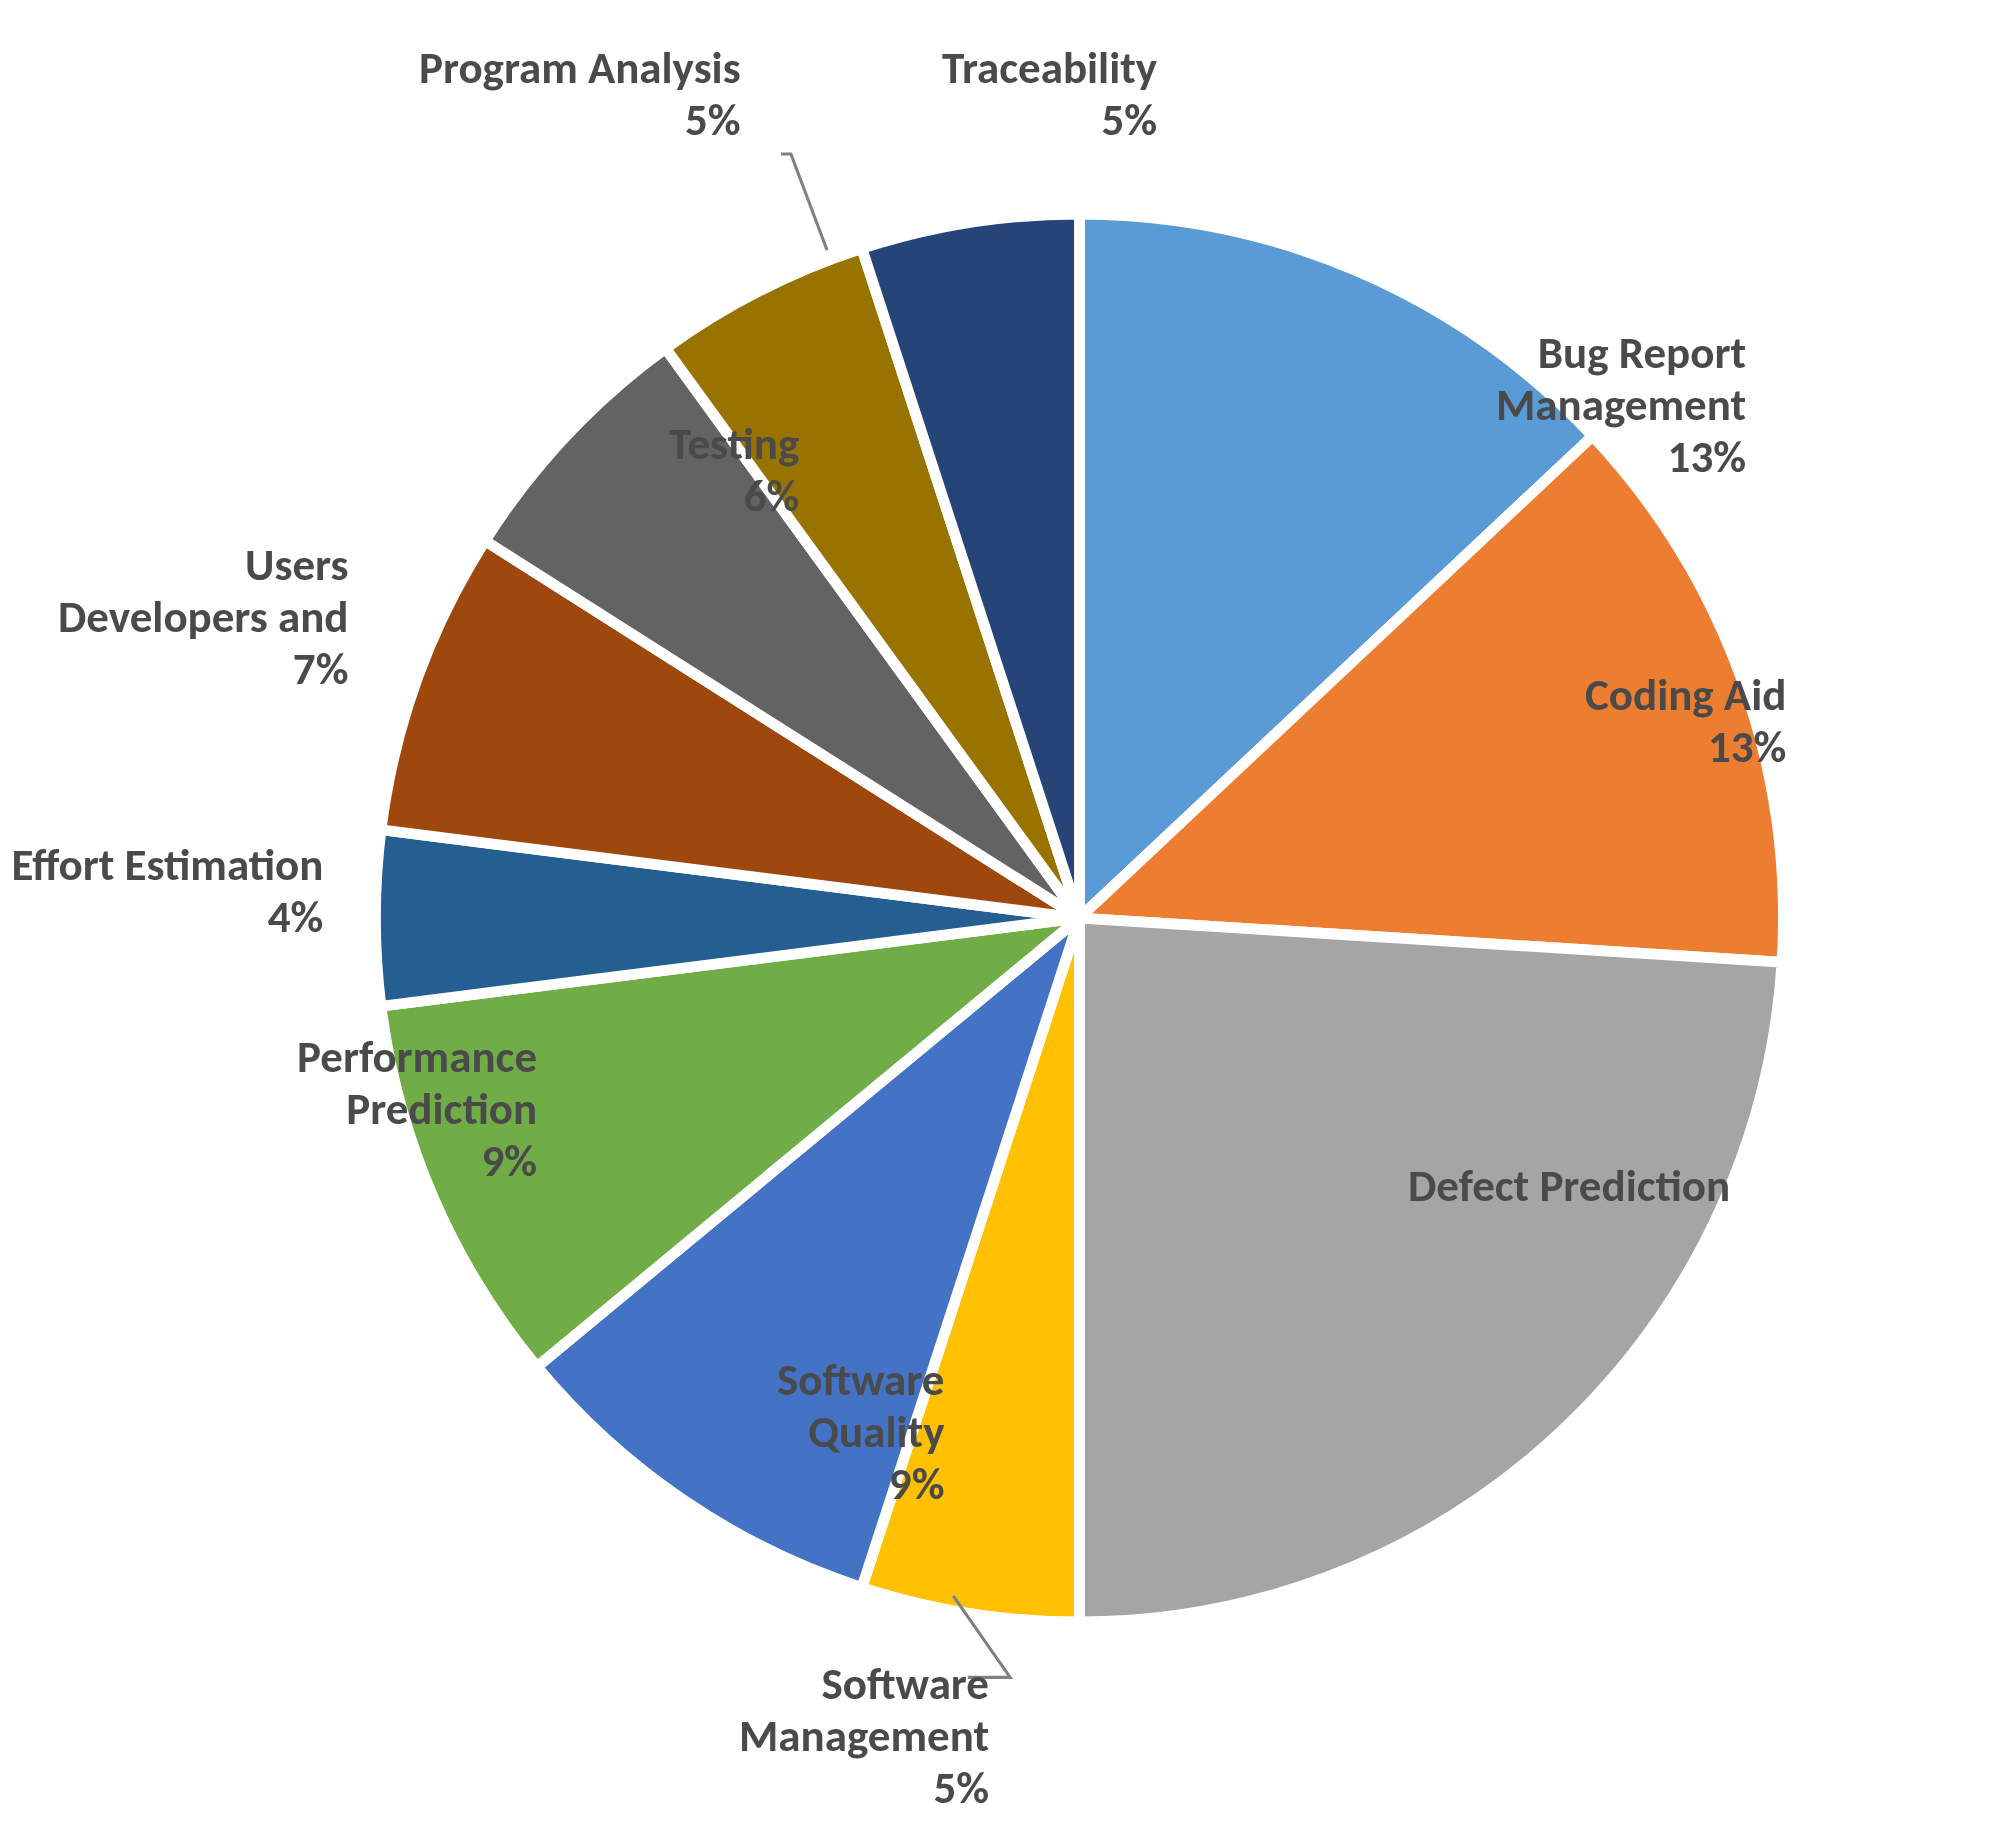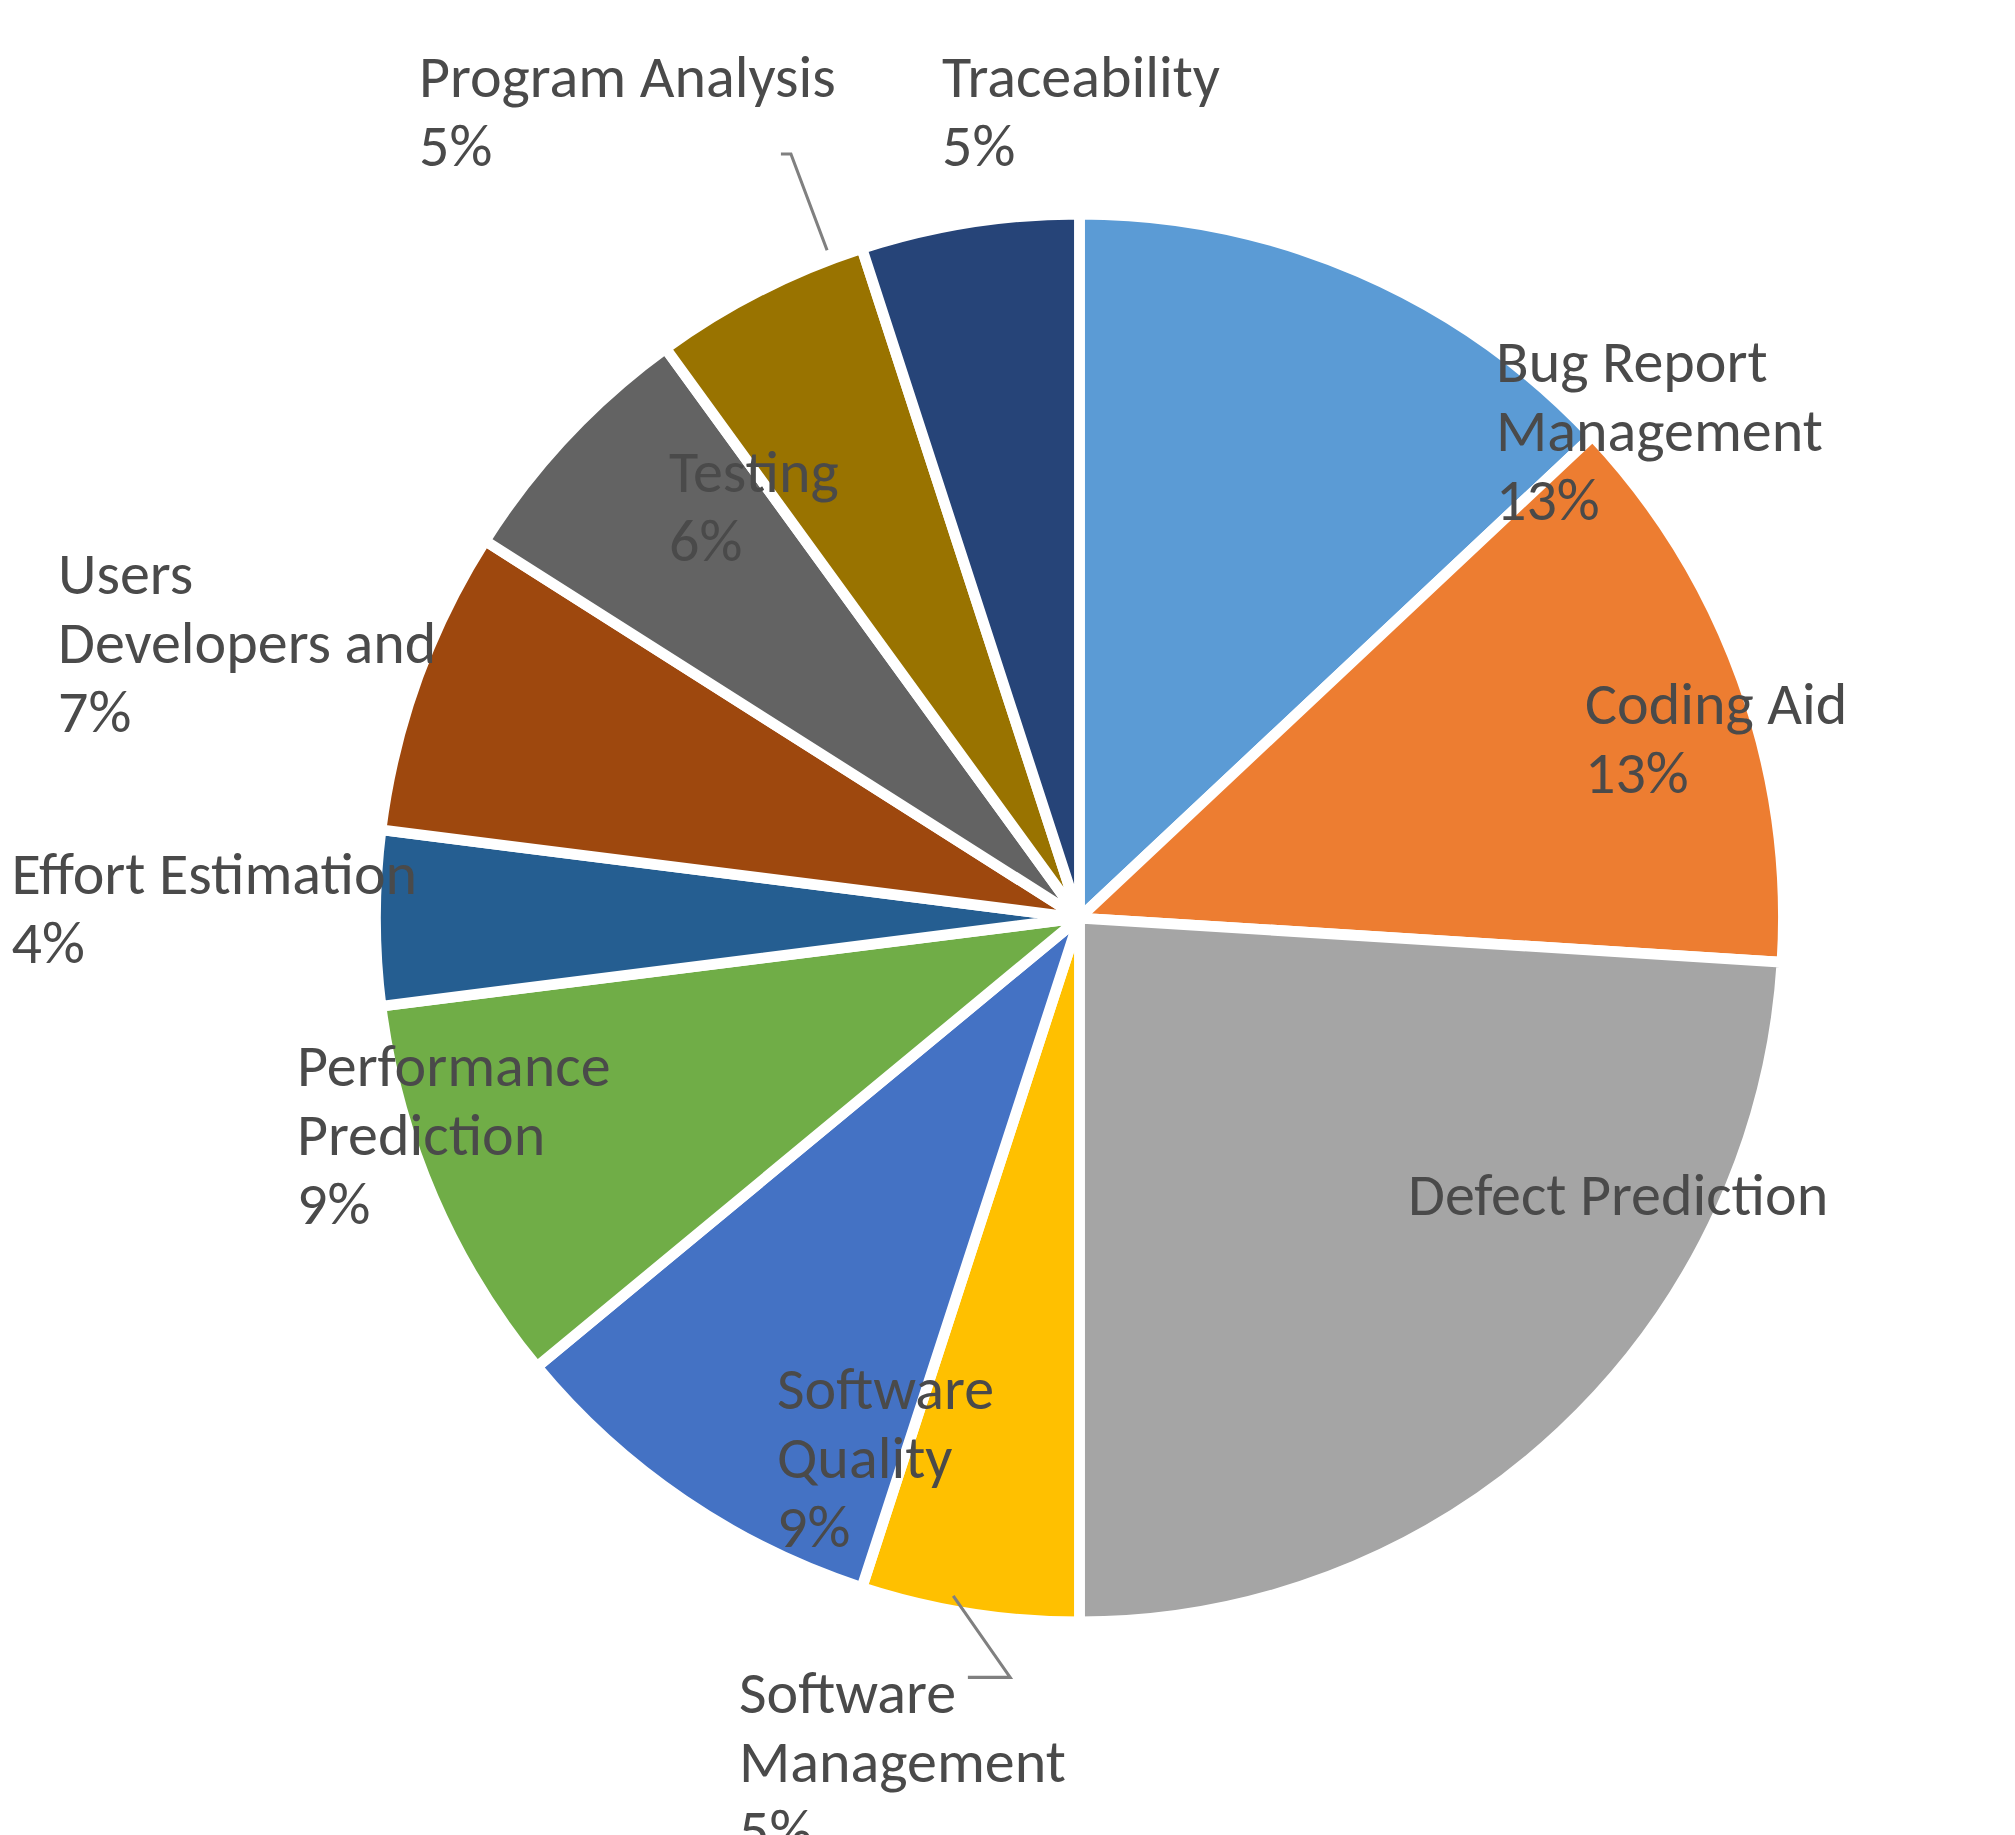--- a/index.html
+++ b/index.html
@@ -11,23 +11,23 @@
     font-family: Calibri, "Segoe UI", Arial, sans-serif;
   }
   #stage {
     position: relative;
     width: 2015px;
     height: 1836px;
   }
   svg { display: block; }
   .label {
     position: absolute;
-    text-align: left;
-    font-size: 60px;
-    font-weight: 400;
+    text-align: right;
+    font-size: 45px;
+    font-weight: 700;
     color: #4a4a4a;
     line-height: 1.15;
     white-space: nowrap;
   }
   .label span { display: block; }
 </style>
 </head>
 <body>
 
 <div id="stage">
@@ -76,21 +76,21 @@
       </div>
       <div class="label" style="left: 11.5px; top: 839px;">
         <span>Effort Estimation</span>
         <span>4%</span>
       </div>
       <div class="label" style="left: 58px; top: 539px;">
         <span>Users</span>
         <span>Developers and</span>
         <span>7%</span>
       </div>
-      <div class="label" style="left: 669px; top: 437px;">
+      <div class="label" style="left: 669px; top: 418px;">
         <span>Testing</span>
         <span>6%</span>
       </div>
       <div class="label" style="left: 419px; top: 42px;">
         <span>Program Analysis</span>
         <span>5%</span>
       </div>
       <div class="label" style="left: 942px; top: 42px;">
         <span>Traceability</span>
         <span>5%</span>

